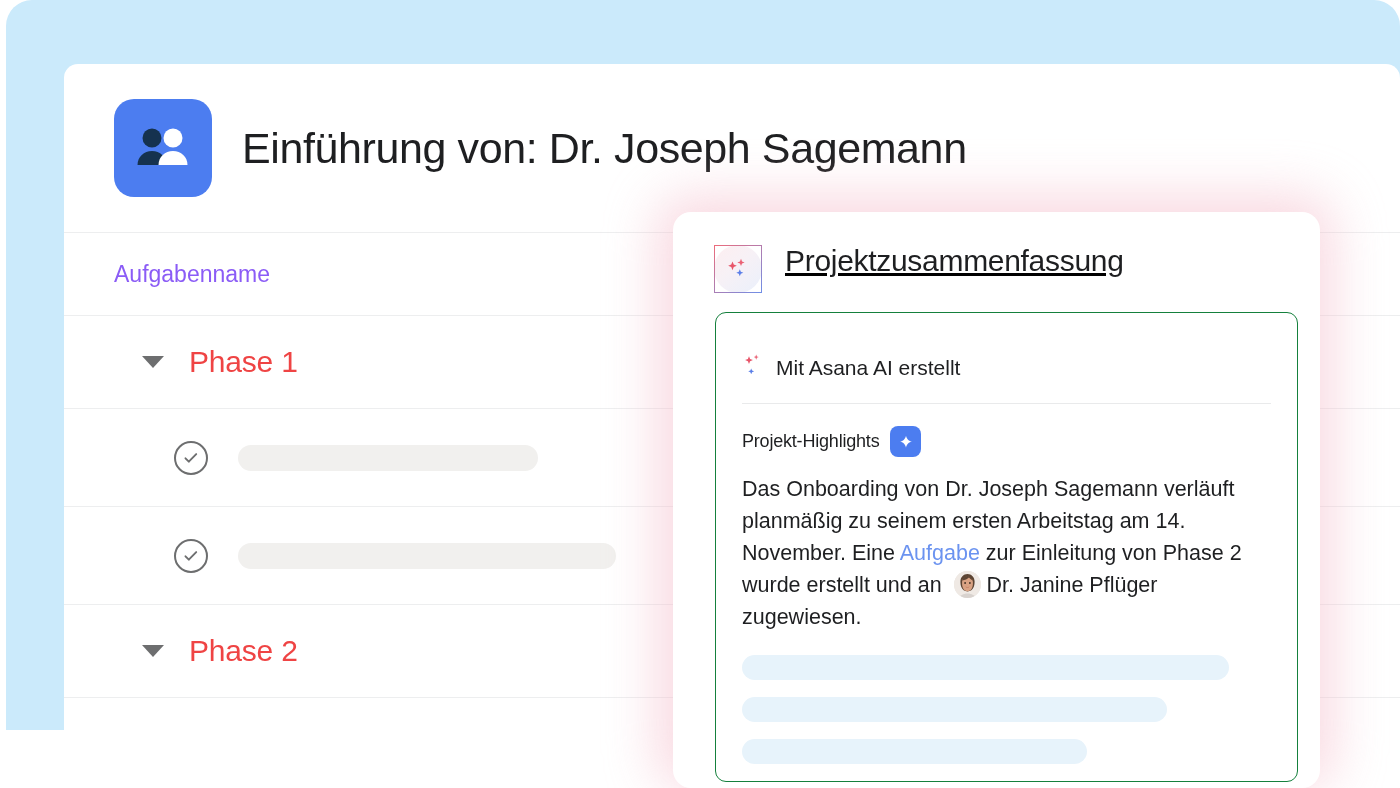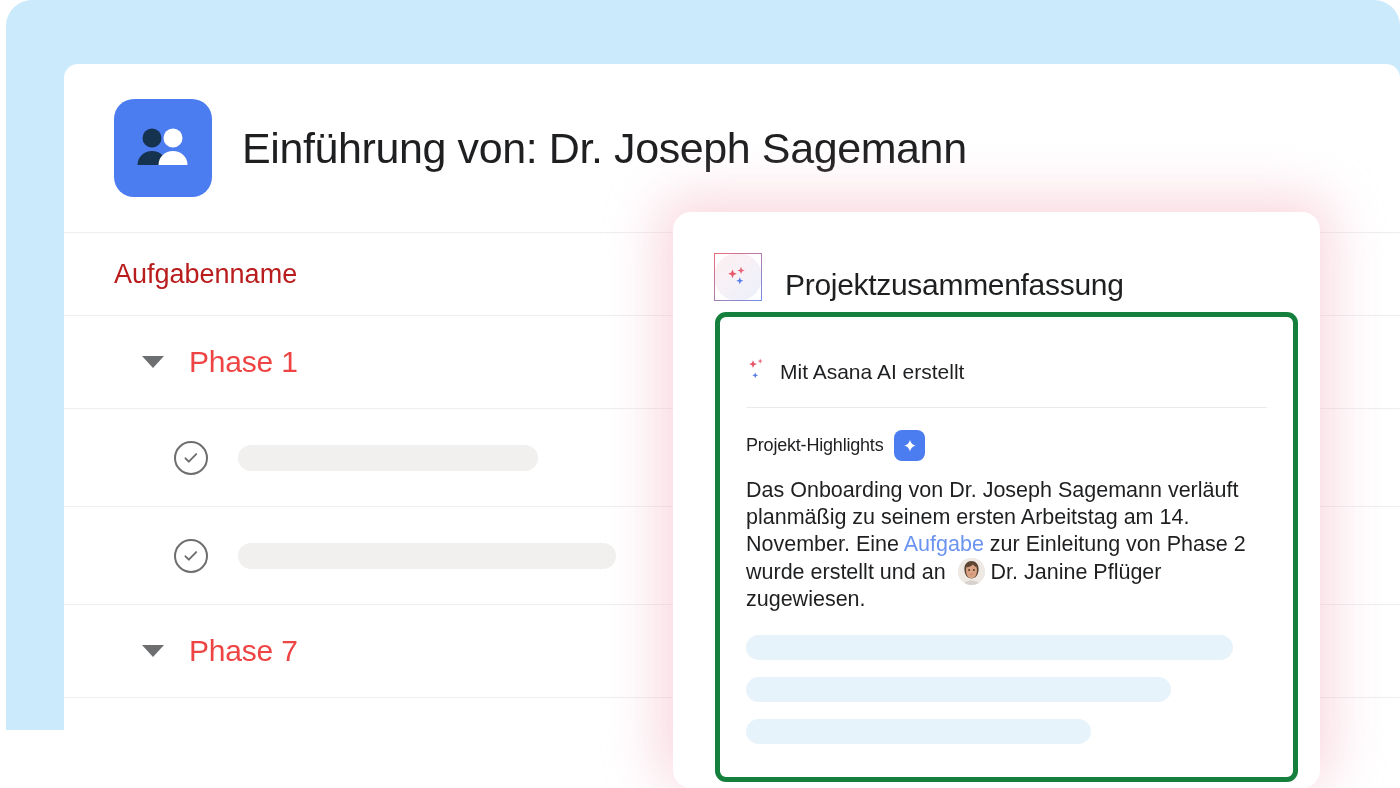--- a/index.html
+++ b/index.html
@@ -64,21 +64,21 @@
     position:absolute;
     left:0; top:168px; right:0; bottom:0;
   }
   .row{
     position:relative;
     border-top:1px solid #edeeef;
     display:flex; align-items:center;
   }
   .row.header{ height:83px; padding-left:50px; }
   .col-head{
-    font-size:27px; color:#b91c1c; font-weight:400;
+    font-size:23px; color:#8b5cf6; font-weight:400;
   }
   .row.section{ height:93px; padding-left:78px; }
   .caret{
     width:0;height:0;
     border-left:11px solid transparent;
     border-right:11px solid transparent;
     border-top:12px solid #6d6e6f;
     margin-right:25px;
     flex:0 0 auto;
   }
@@ -110,23 +110,24 @@
   }
   .summary-card{
     position:absolute;
     left:673px; top:212px;
     width:647px; height:576px;
     background:#ffffff;
     border-radius:18px;
     overflow:hidden;
   }
   .sum-header{
-    display:flex; align-items:flex-end;
+    display:flex; align-items:flex-start;
     padding:32px 0 0 40px;
     height:90px;
+    text-decoration:underline;
   }
   .ai-circle{
     width:50px;height:50px;border-radius:50%;
     background:linear-gradient(140deg,#fdeef0 0%,#f7f1f6 45%,#eaf0fb 100%);
     border:1.6px solid transparent;
     background-clip:padding-box;
     position:relative;
     flex:0 0 auto;
     display:flex;align-items:center;justify-content:center;
   }
@@ -141,21 +142,21 @@
     position:absolute; inset:0; border-radius:50%;
     border:1.6px solid #d99fb5;
     border-image:linear-gradient(140deg,#ee6b7a,#6f8fe8) 1;
   }
   .sum-title{
     margin-left:22px;
     font-size:30px; font-weight:500; color:#1e1f21; letter-spacing:-0.3px;
   }
   .sum-box{
     margin:10px 22px 0 42px;
-    border:5px solid #15803d;
+    border:1px solid #15803d;
     border-radius:11px;
     height:470px;
     padding:0 0 0 0;
     overflow:hidden;
   }
   .made-by{
     display:flex; align-items:center;
     padding:32px 0 0 26px;
     height:78px;
   }
@@ -176,21 +177,21 @@
   .hl-badge{
     margin-left:11px;
     width:31px;height:31px;border-radius:8px;
     background:#4c7df0;
     display:flex;align-items:center;justify-content:center;
     flex:0 0 auto;
   }
   .body-text{
     padding:16px 28px 0 26px;
     font-size:21.5px;
-    line-height:27px;
+    line-height:32px;
     color:#1e1f21;
   }
   .body-text a{ color:#6b93f0; text-decoration:none; }
   .inline-avatar{
     display:inline-block;
     width:27px;height:27px;border-radius:50%;
     vertical-align:-6px;
     margin:0 6px;
     overflow:hidden;
     background:#e8e4df;
@@ -247,21 +248,21 @@
         <span class="check">
           <svg width="18" height="18" viewBox="0 0 18 18" aria-hidden="true">
             <path d="M3.5 9.3l3.3 3.4 7.4-7.6" stroke="#6d6e6f" stroke-width="1.9" fill="none" stroke-linecap="round" stroke-linejoin="round"></path>
           </svg>
         </span>
         <span class="skel-gray" style="width:378px"></span>
       </div>
 
       <div class="row section">
         <span class="caret"></span>
-        <span class="section-label">Phase 7</span>
+        <span class="section-label">Phase 2</span>
       </div>
 
       <div class="row tail"></div>
 
     </div>
   </div>
 
   <div class="glow"></div>
 
   <div class="summary-card">

